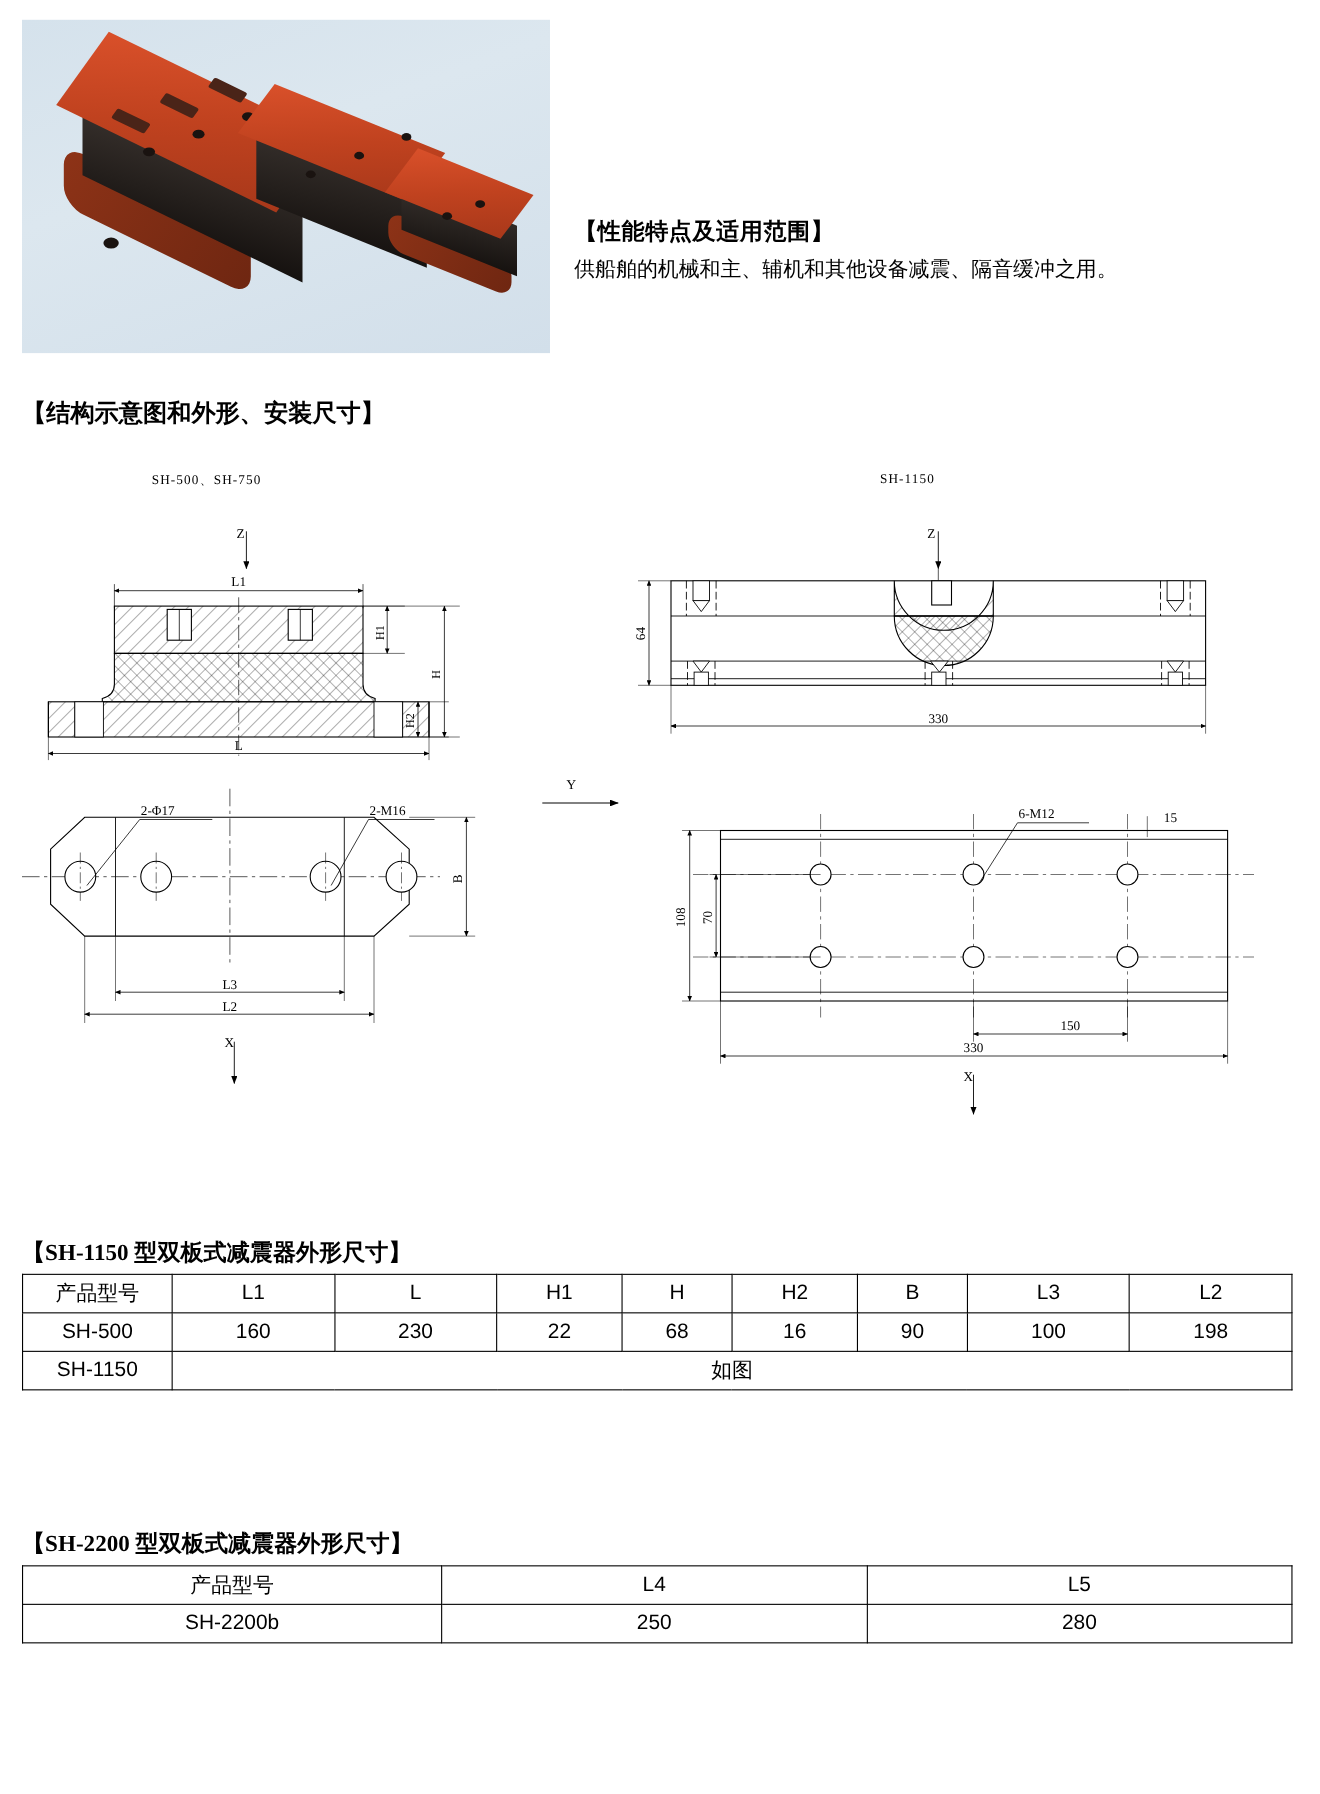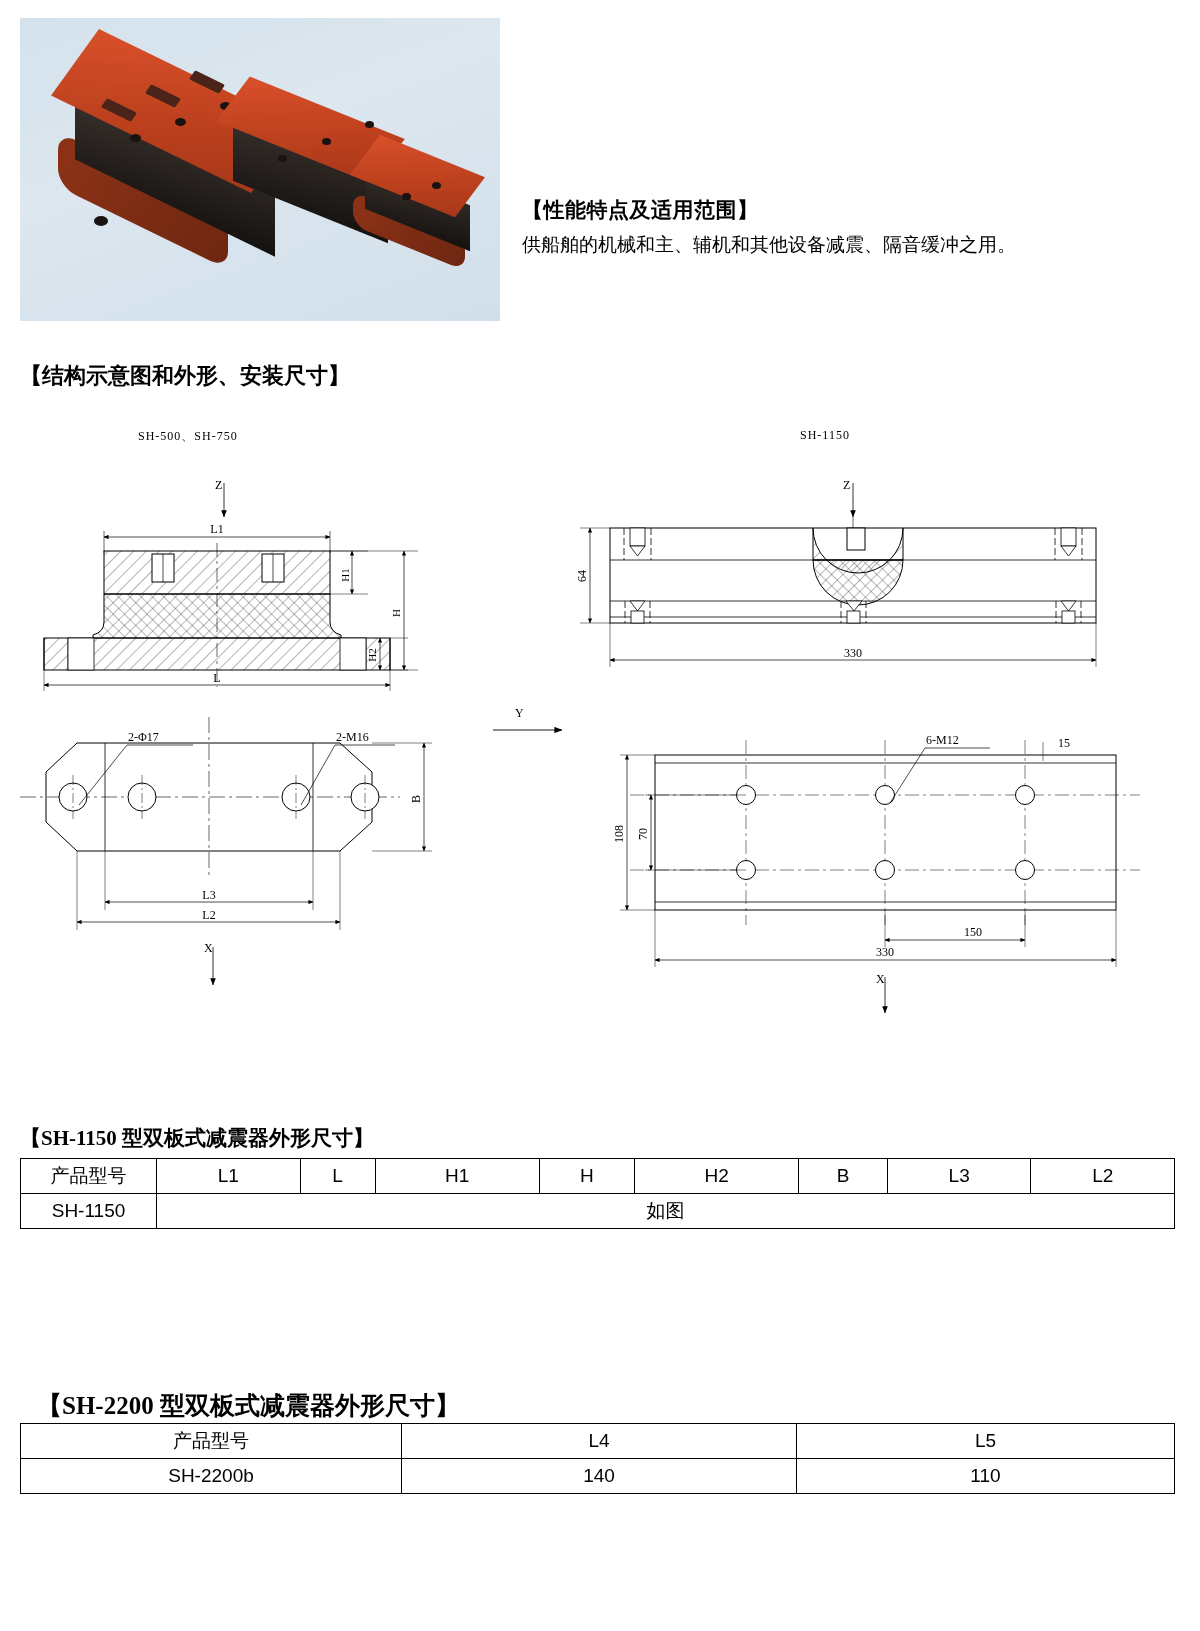--- a/index.html
+++ b/index.html
@@ -68,21 +68,21 @@
     white-space: nowrap;
   }
   .sec-head {
     position: absolute;
     font-size: 22px;
     font-weight: bold;
     white-space: nowrap;
   }
   #struct-head { left: 20px; top: 361px; }
   #tbl1-head  { left: 20px; top: 1124px; font-size: 21px; }
-  #tbl2-head  { left: 37px; top: 1389px; font-size: 25px; }
+  #tbl2-head  { left: 20px; top: 1389px; font-size: 21px; }
 
   .dwg-title {
     position: absolute;
     font-size: 12px;
     letter-spacing: 1px;
     white-space: nowrap;
   }
   #dwg-title-left  { left: 138px; top: 428px; }
   #dwg-title-right { left: 800px; top: 428px; }
 
@@ -391,36 +391,47 @@
       <th>H1</th>
       <th>H</th>
       <th>H2</th>
       <th>B</th>
       <th>L3</th>
       <th>L2</th>
     </tr>
   </thead>
   <tbody>
     <tr>
+      <td>SH-500</td>
+      <td>160</td>
+      <td>230</td>
+      <td>22</td>
+      <td>68</td>
+      <td>16</td>
+      <td>90</td>
+      <td>100</td>
+      <td>198</td>
+    </tr>
+    <tr>
       <td>SH-1150</td>
       <td colspan="8">如图</td>
     </tr>
   </tbody>
 </table>
 
 <div class="sec-head" id="tbl2-head">【SH-2200 型双板式减震器外形尺寸】</div>
 
 <table id="table2">
   <thead>
     <tr>
       <th>产品型号</th>
       <th>L4</th>
       <th>L5</th>
     </tr>
   </thead>
   <tbody>
     <tr>
       <td>SH-2200b</td>
-      <td>140</td>
-      <td>110</td>
+      <td>250</td>
+      <td>280</td>
     </tr>
   </tbody>
 </table>
 
 </body></html>

